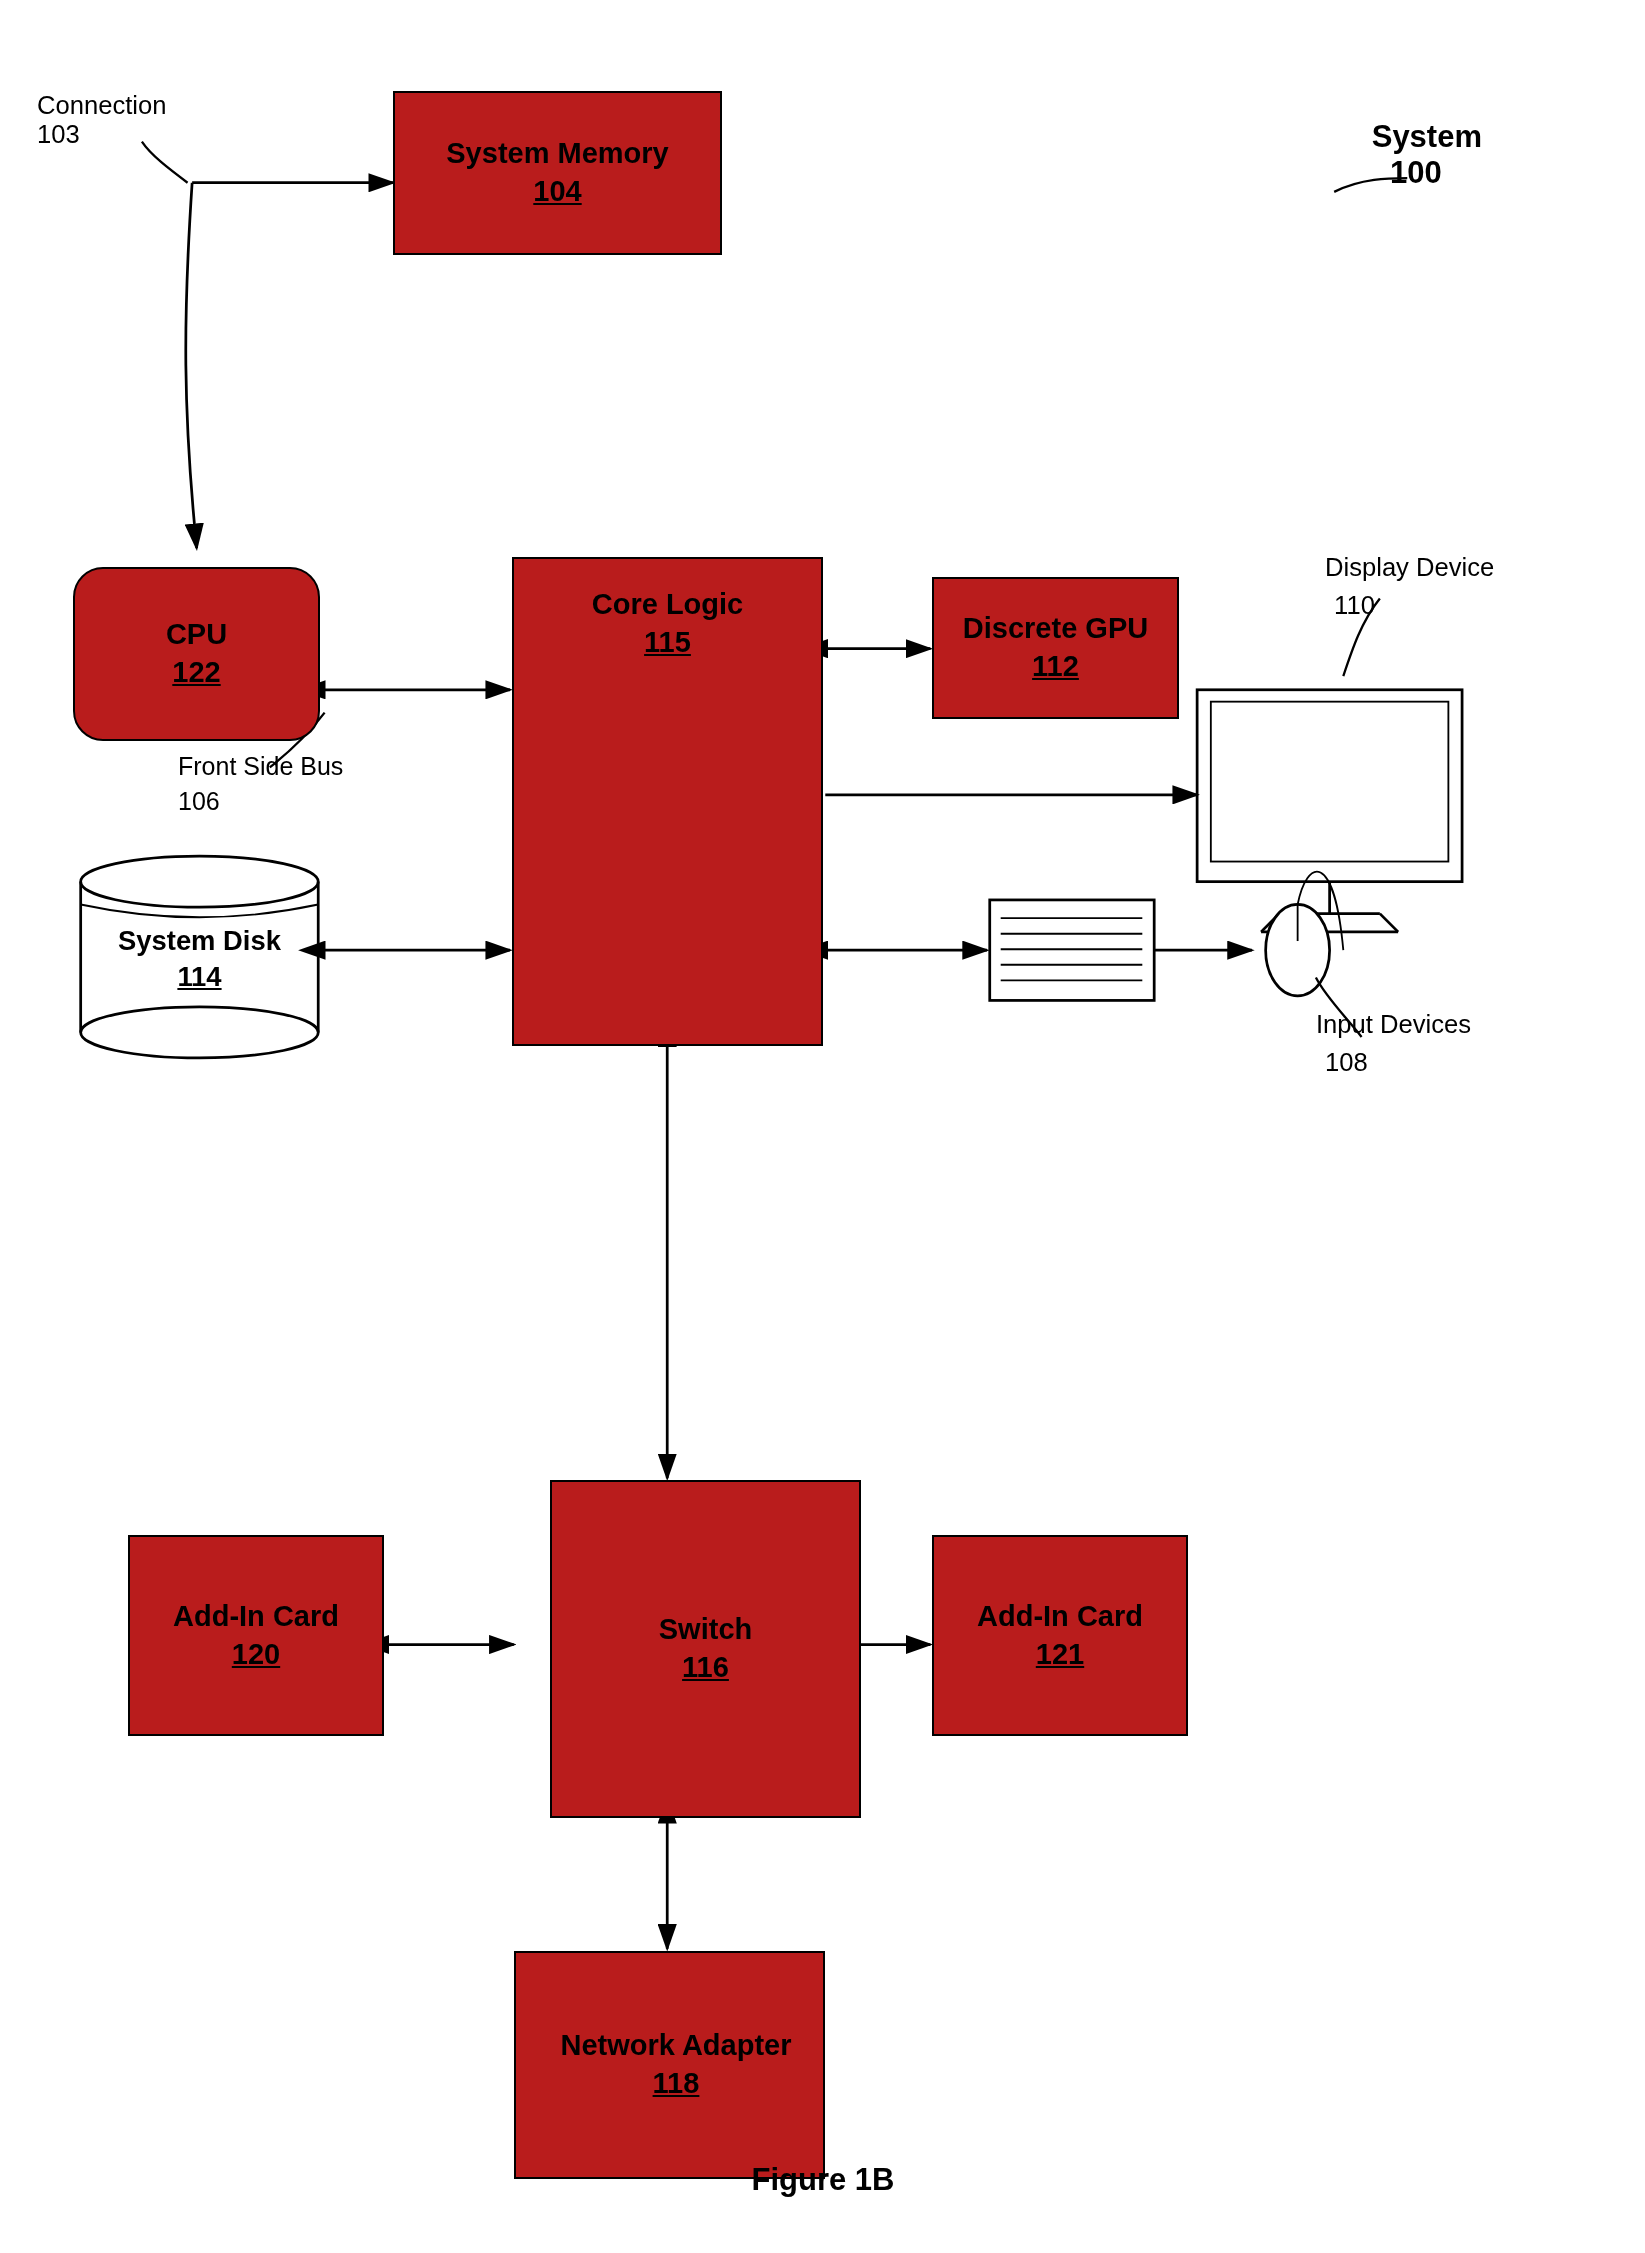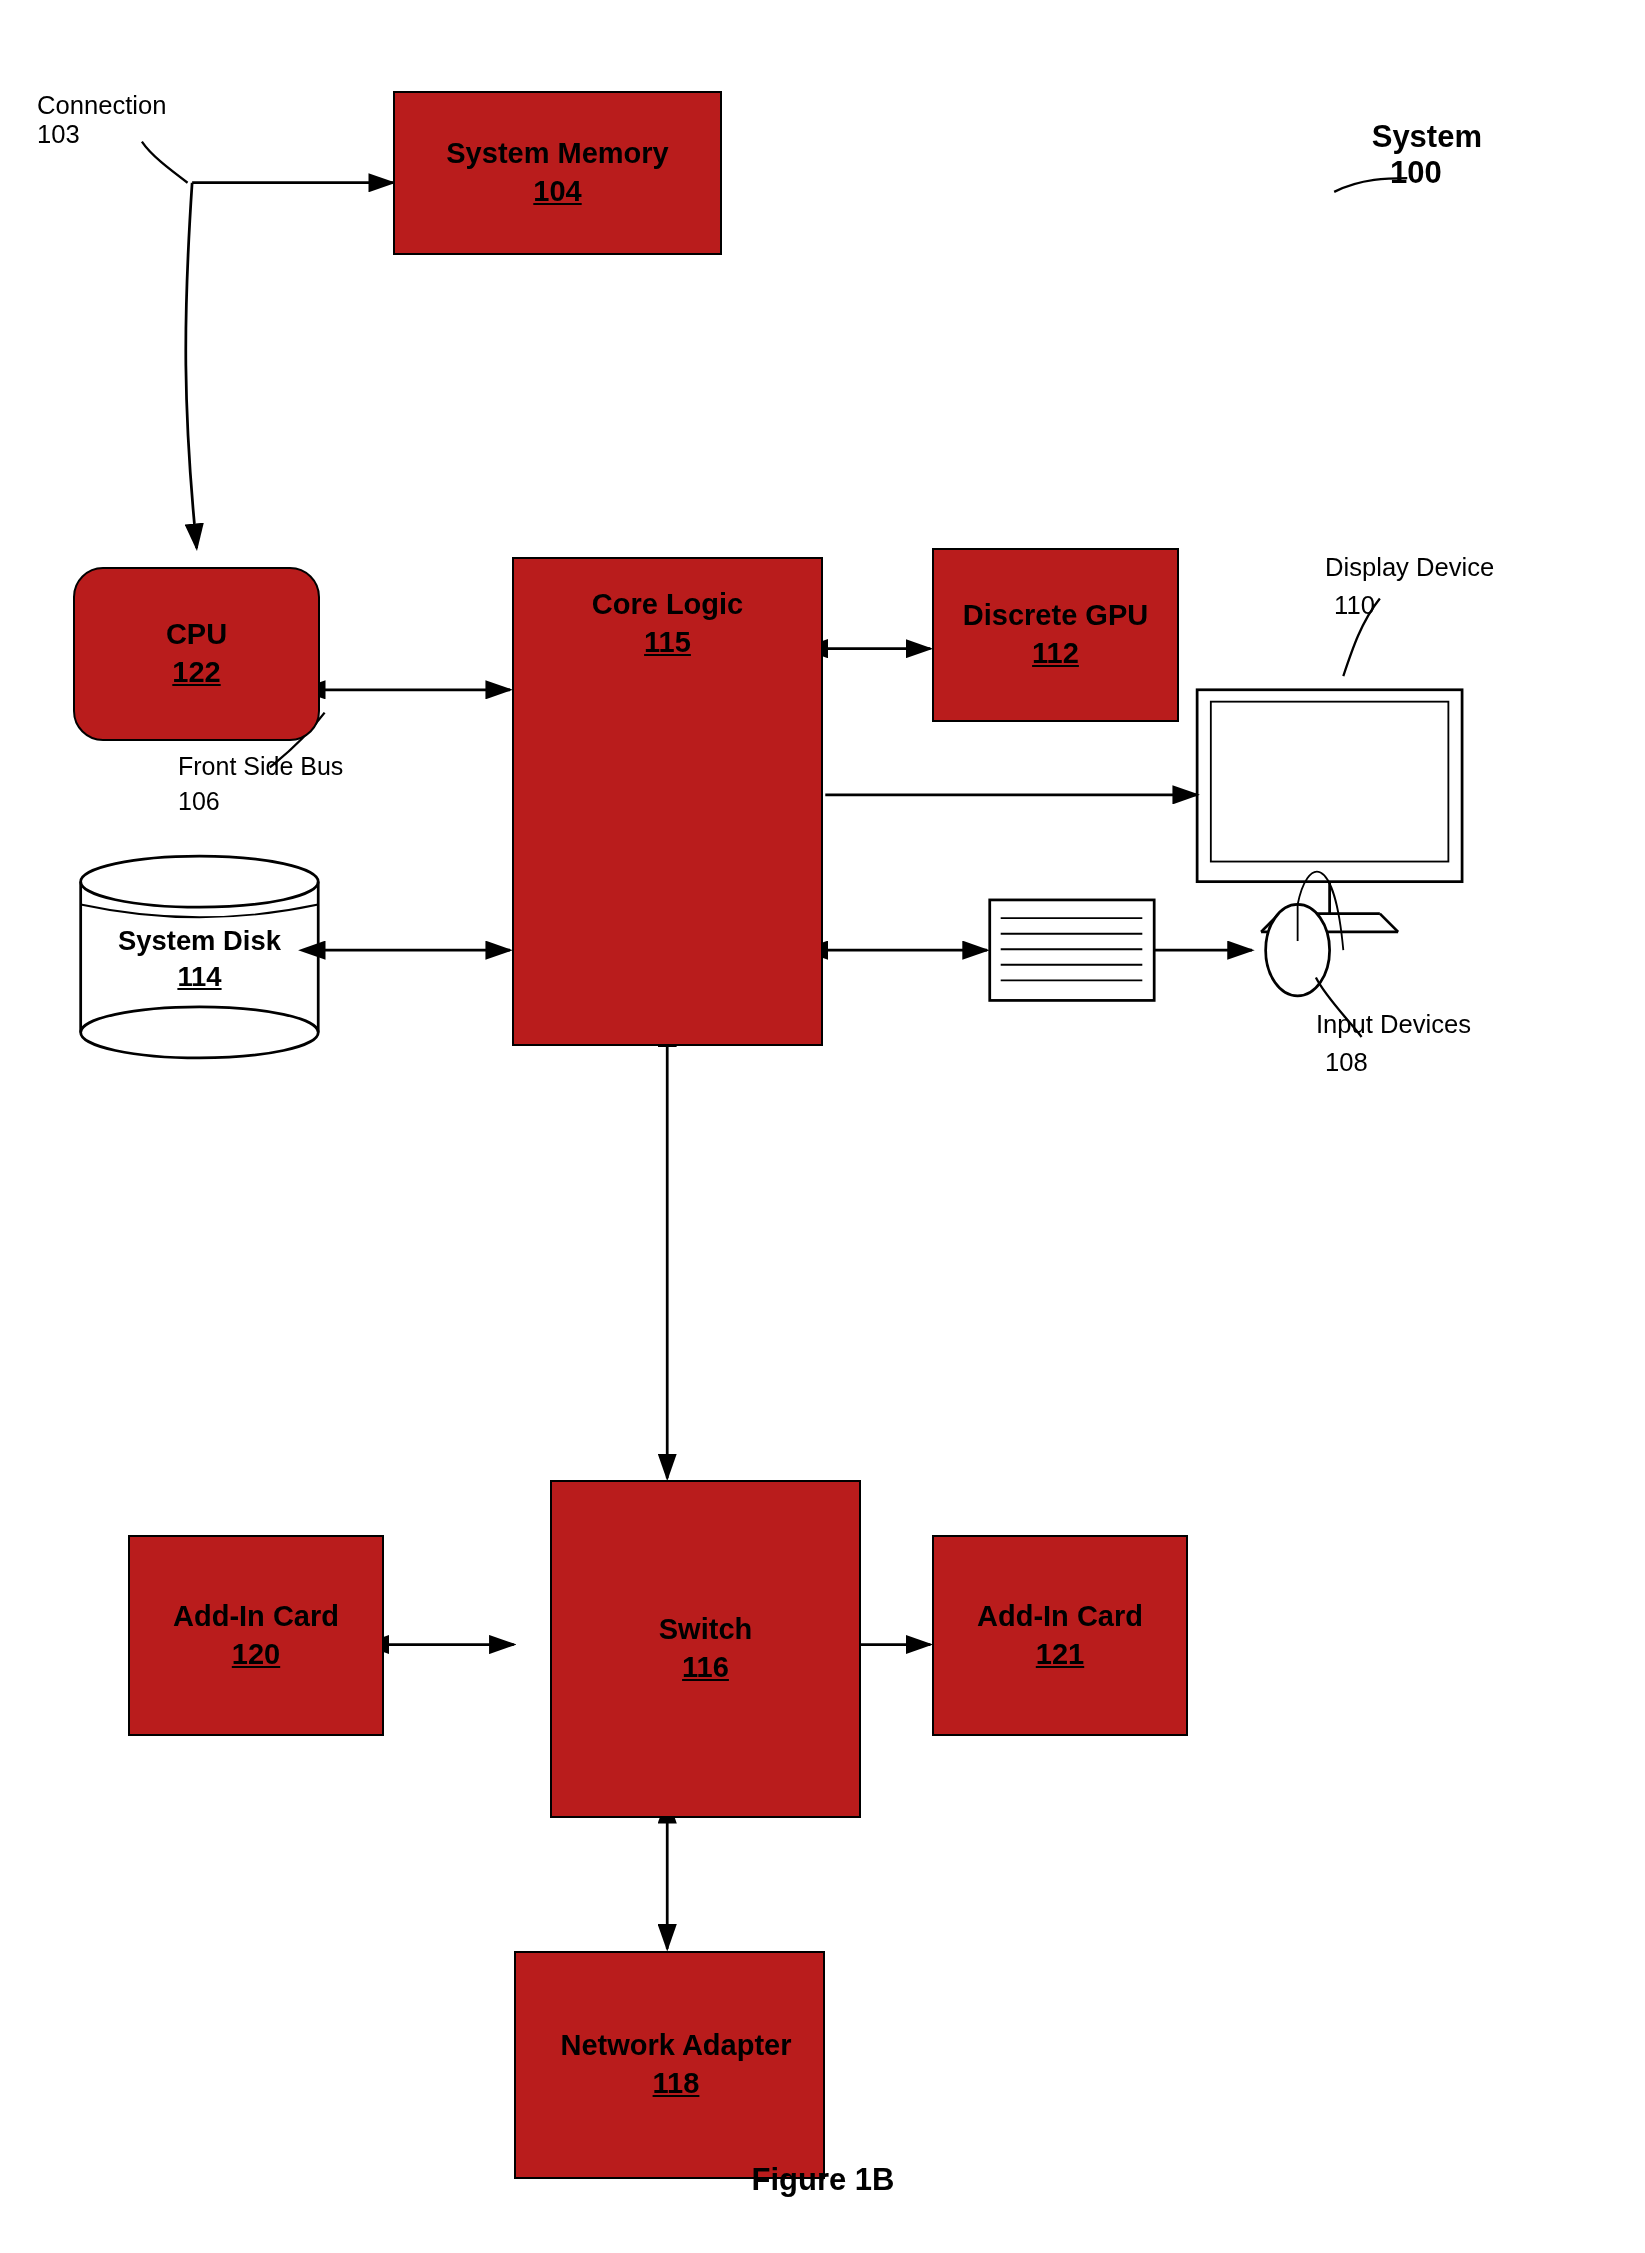--- a/index.html
+++ b/index.html
@@ -175,21 +175,21 @@
   <div class="box" style="left:512px; top:557px; width:311px; height:489px;">
     <div style="position:absolute; top:27.4px; left:0; right:0; text-align:center;">
       <div class="box-label">
         <span>Core Logic</span><br>
         <u>115</u>
       </div>
     </div>
 
   </div>
 
-  <div class="box" style="left:932px; top:548px; width:247px; height:174px;">
+  <div class="box" style="left:932px; top:577px; width:247px; height:142px;">
     <div class="box-label">
       <span>Discrete GPU</span><br>
       <u>112</u>
     </div>
   </div>
 
   <div class="float-label" style="left:178px; top:749px; font-size:25px; line-height:1.4;">
     <span>Front Side Bus</span><br>
     <span>106</span>
   </div>

